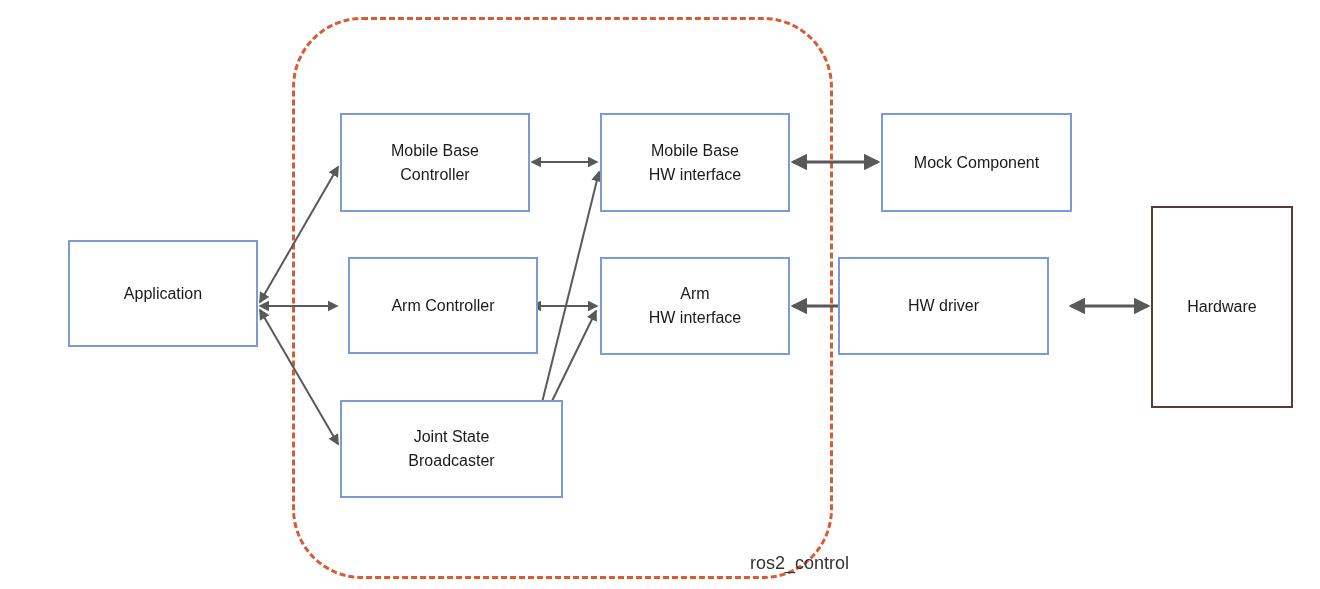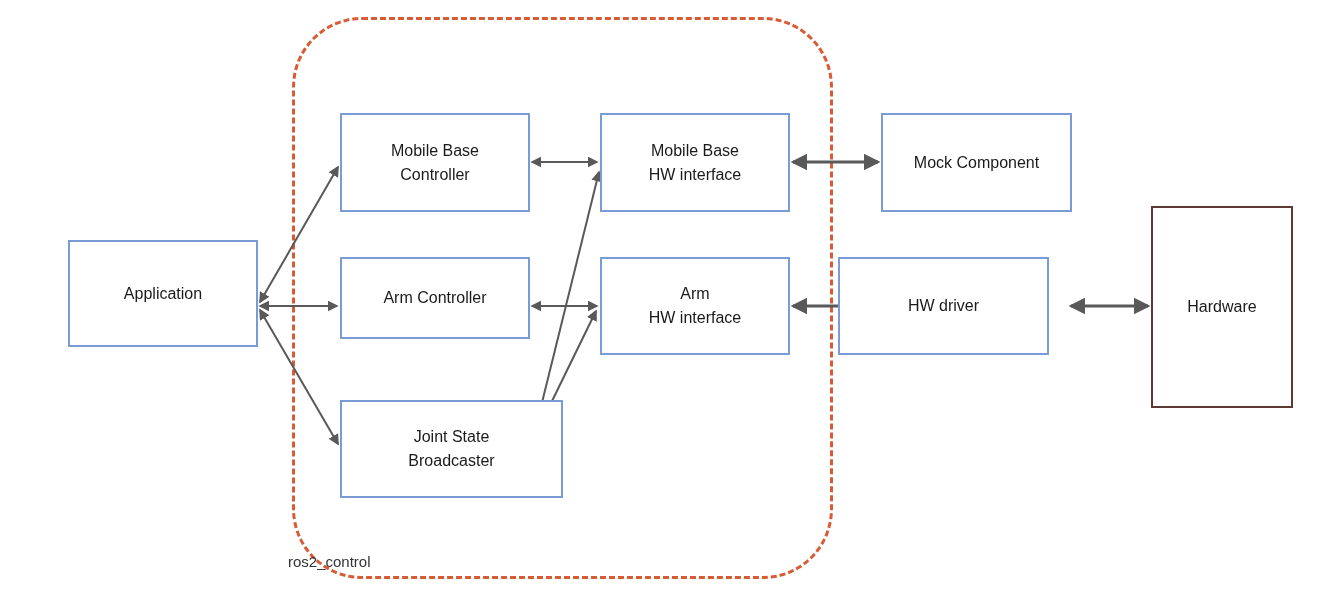--- a/index.html
+++ b/index.html
@@ -27,24 +27,24 @@
     position: absolute;
     left: 292px; top: 17px;
     width: 541px; height: 562px;
     border: 3px dashed var(--container-border, #d75b35);
     border-radius: 70px;
     box-sizing: border-box;
     background: transparent;
   }
   .group-label {
     position: absolute;
-    left: 288px; top: 553px;
+    left: 308px; top: 553px;
     width: 541px;
-    text-align: left;
-    font-size: 15px;
+    text-align: right;
+    font-size: 18px;
     color: #333333;
     white-space: pre;
   }
   .node {
     position: absolute;
     box-sizing: border-box;
     background: #ffffff;
     border: 2px solid var(--node-border, #7a9bd6);
     display: flex;
     align-items: center;
@@ -55,21 +55,21 @@
     color: #1a1a1a;
     white-space: pre-line;
   }
   .node.hardware {
     border-color: var(--hardware-border, #5c3a33);
   }
   .n-application              { left:  68px; top: 240px; width: 190px; height:  107px; }
   .n-mobile-base-controller   { left: 340px; top: 113px; width: 190px; height:  99px; }
   .n-mobile-base-hw-interface { left: 600px; top: 113px; width: 190px; height:  99px; }
   .n-mock-component           { left: 881px; top: 113px; width: 191px; height:  99px; text-align: right; }
-  .n-arm-controller           { left: 340px; top: 257px; width: 190px; height:  82px; }
+  .n-arm-controller           { left: 348px; top: 257px; width: 190px; height:  97px; }
   .n-arm-hw-interface         { left: 600px; top: 257px; width: 190px; height:  98px; }
   .n-hw-driver                { left: 838px; top: 257px; width: 211px; height:  98px; }
   .n-joint-state-broadcaster  { left: 340px; top: 400px; width: 223px; height:  98px; }
   .n-hardware                 { left: 1151px; top: 206px; width: 142px; height: 202px; }
 </style>
 </head>
 <body>
 
 <div class="canvas">
 

